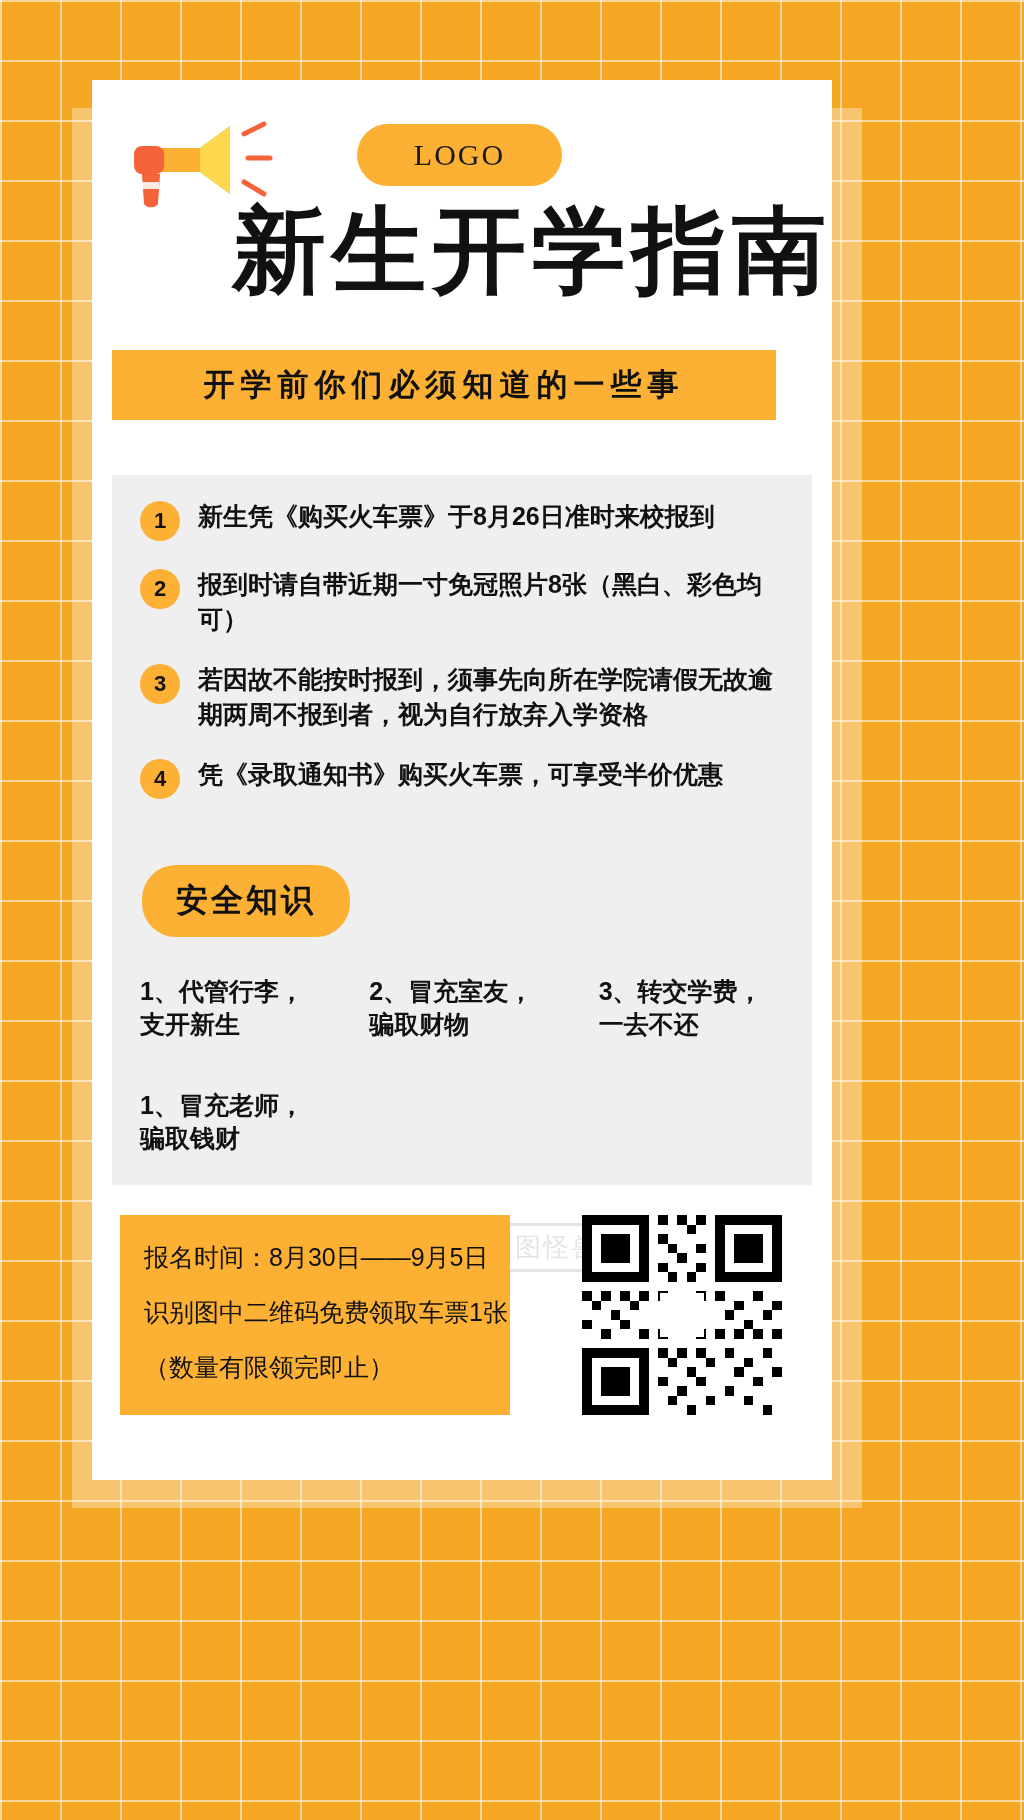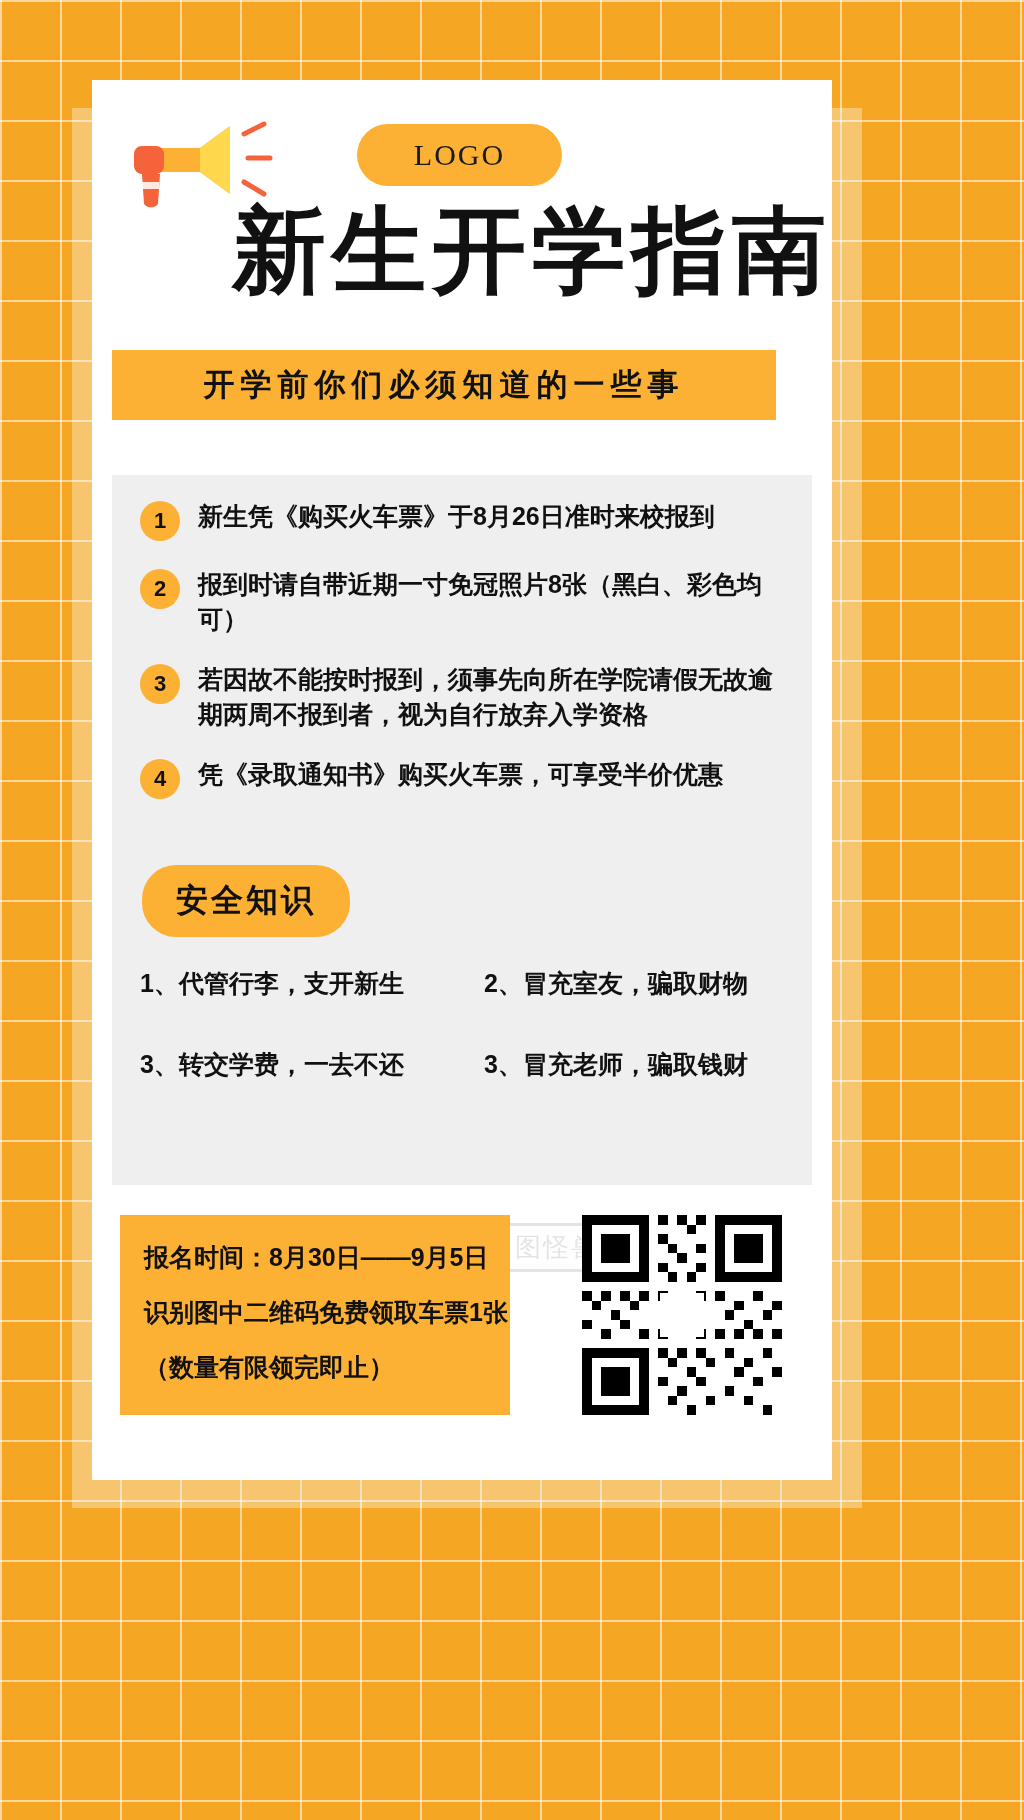--- a/index.html
+++ b/index.html
@@ -148,24 +148,24 @@
   }
   .notice-text {
     font-size: 25px;
     line-height: 1.38;
     color: #111;
     font-weight: bold;
     max-width: 580px;
   }
 
   .safety-grid {
-    margin: 30px 0 0 28px;
+    margin: 38px 0 0 28px;
     width: 640px;
     display: grid;
-    grid-template-columns: 1fr 1fr;
+    grid-template-columns: 1fr 1fr 1fr;
     row-gap: 26px;
     column-gap: 10px;
     gap: 48px;
   }
   .safety-item {
     font-size: 25px;
     color: #111;
     font-weight: bold;
   }
 
@@ -182,21 +182,21 @@
     left: 28px;
     top: 0;
     width: 390px;
     height: 200px;
     background: #fcb034;
     padding: 26px 24px;
   }
   .info-line {
     font-size: 25px;
     color: #111;
-    font-weight: bold;
+    font-weight: normal;
     margin-bottom: 22px;
     white-space: nowrap;
   }
   .info-line:last-child { margin-bottom: 0; }
 
   .qr {
     position: absolute;
     left: 490px;
     top: 0;
     width: 200px;
@@ -284,21 +284,21 @@
     </ul>
 
     <div class="section-pill">
       <span>安全知识</span>
     </div>
 
     <div class="safety-grid">
       <div class="safety-item">1、代管行李，支开新生</div>
       <div class="safety-item">2、冒充室友，骗取财物</div>
       <div class="safety-item">3、转交学费，一去不还</div>
-      <div class="safety-item">3、冒充老师，骗取钱财</div>
+      <div class="safety-item">1、冒充老师，骗取钱财</div>
     </div>
 
     <div class="watermark">
       <div class="watermark-box">图怪兽</div>
     </div>
   </div>
 
   <div class="footer">
     <div class="info-box">
       <div class="info-line">报名时间：8月30日——9月5日</div>

